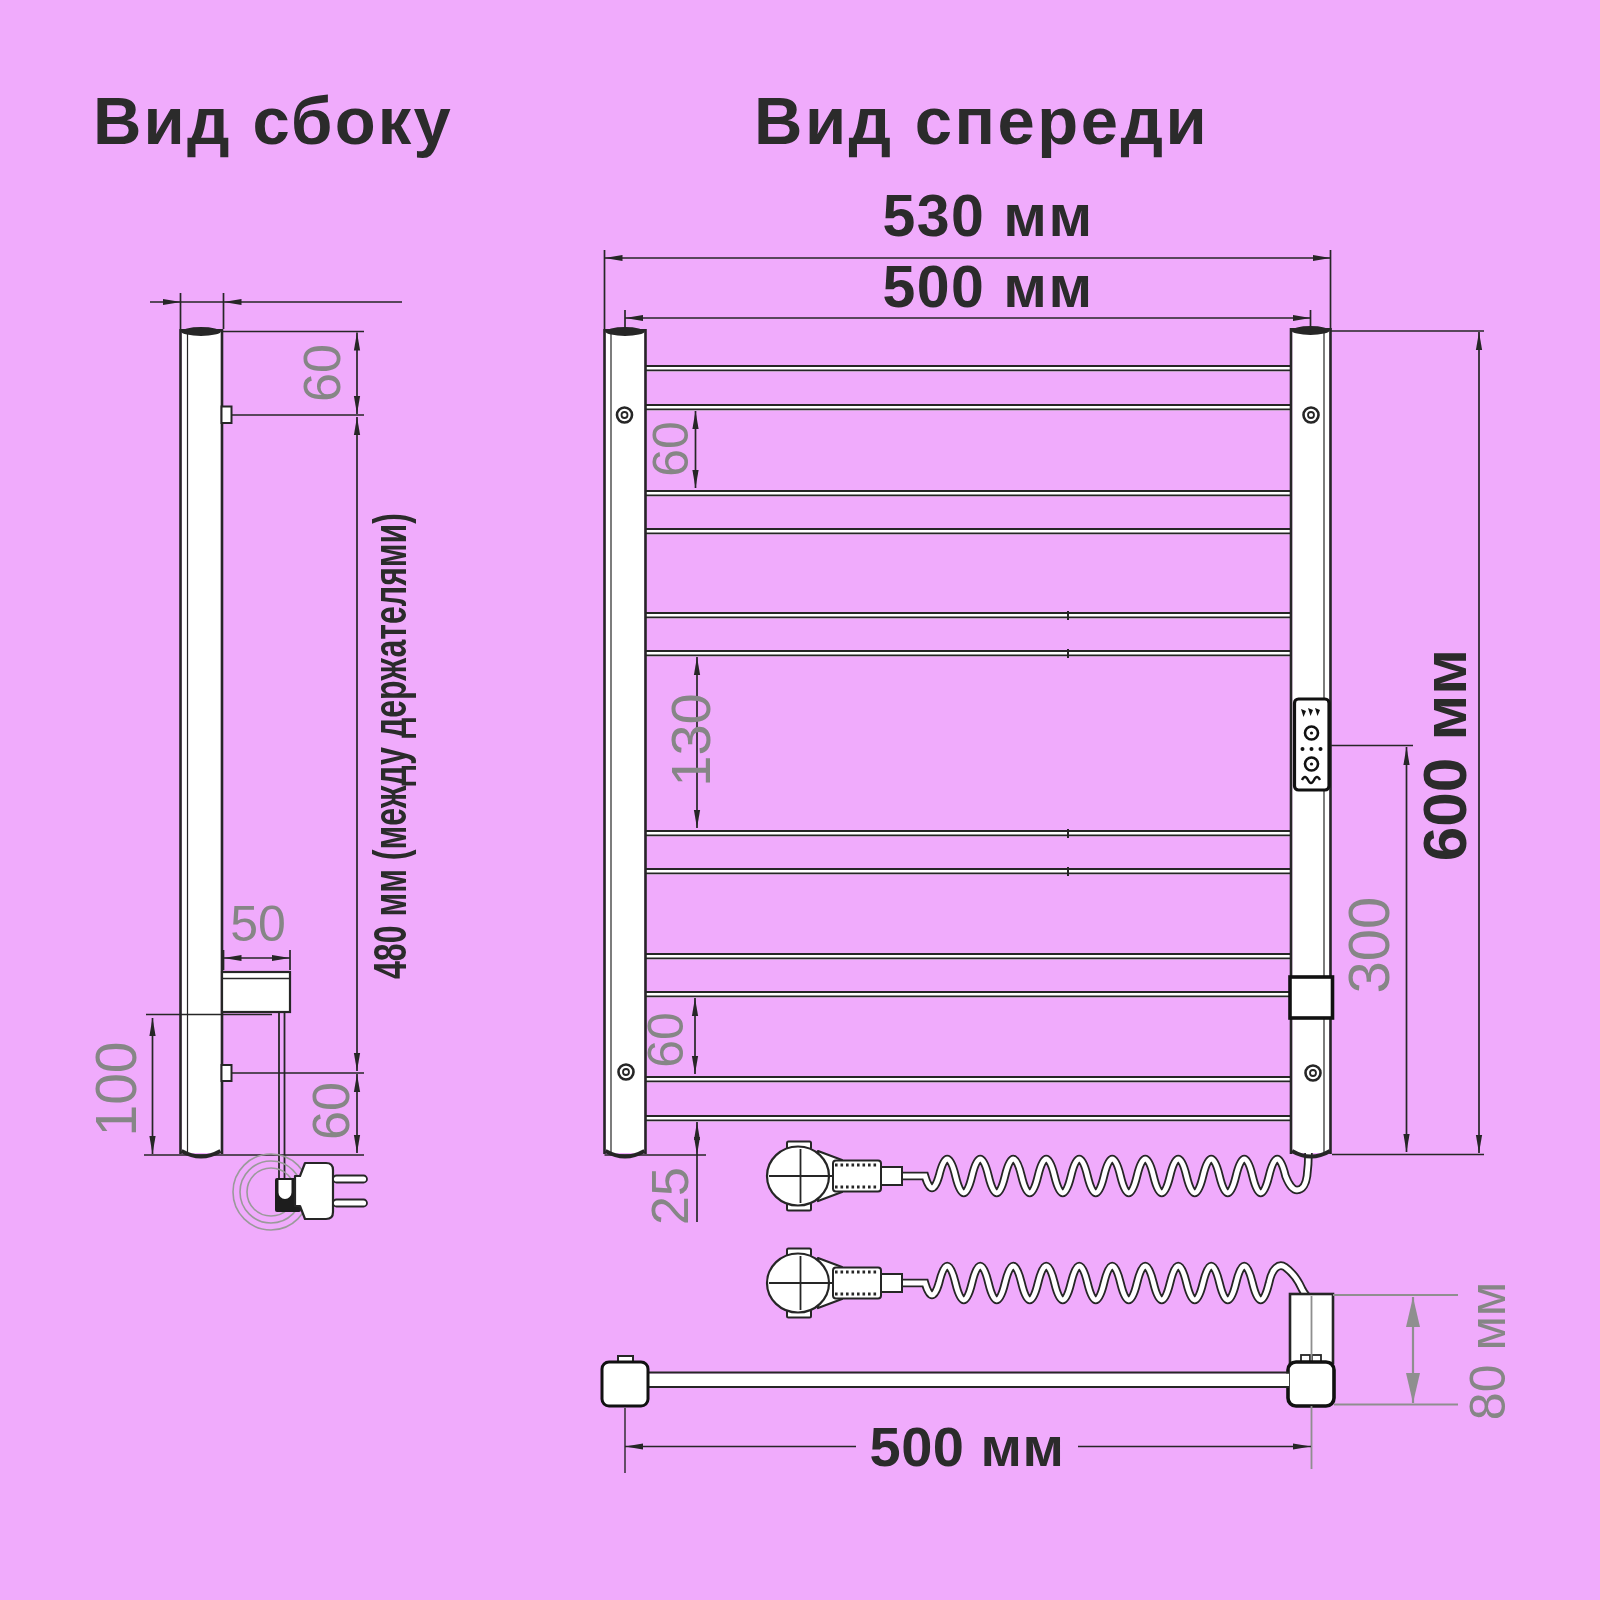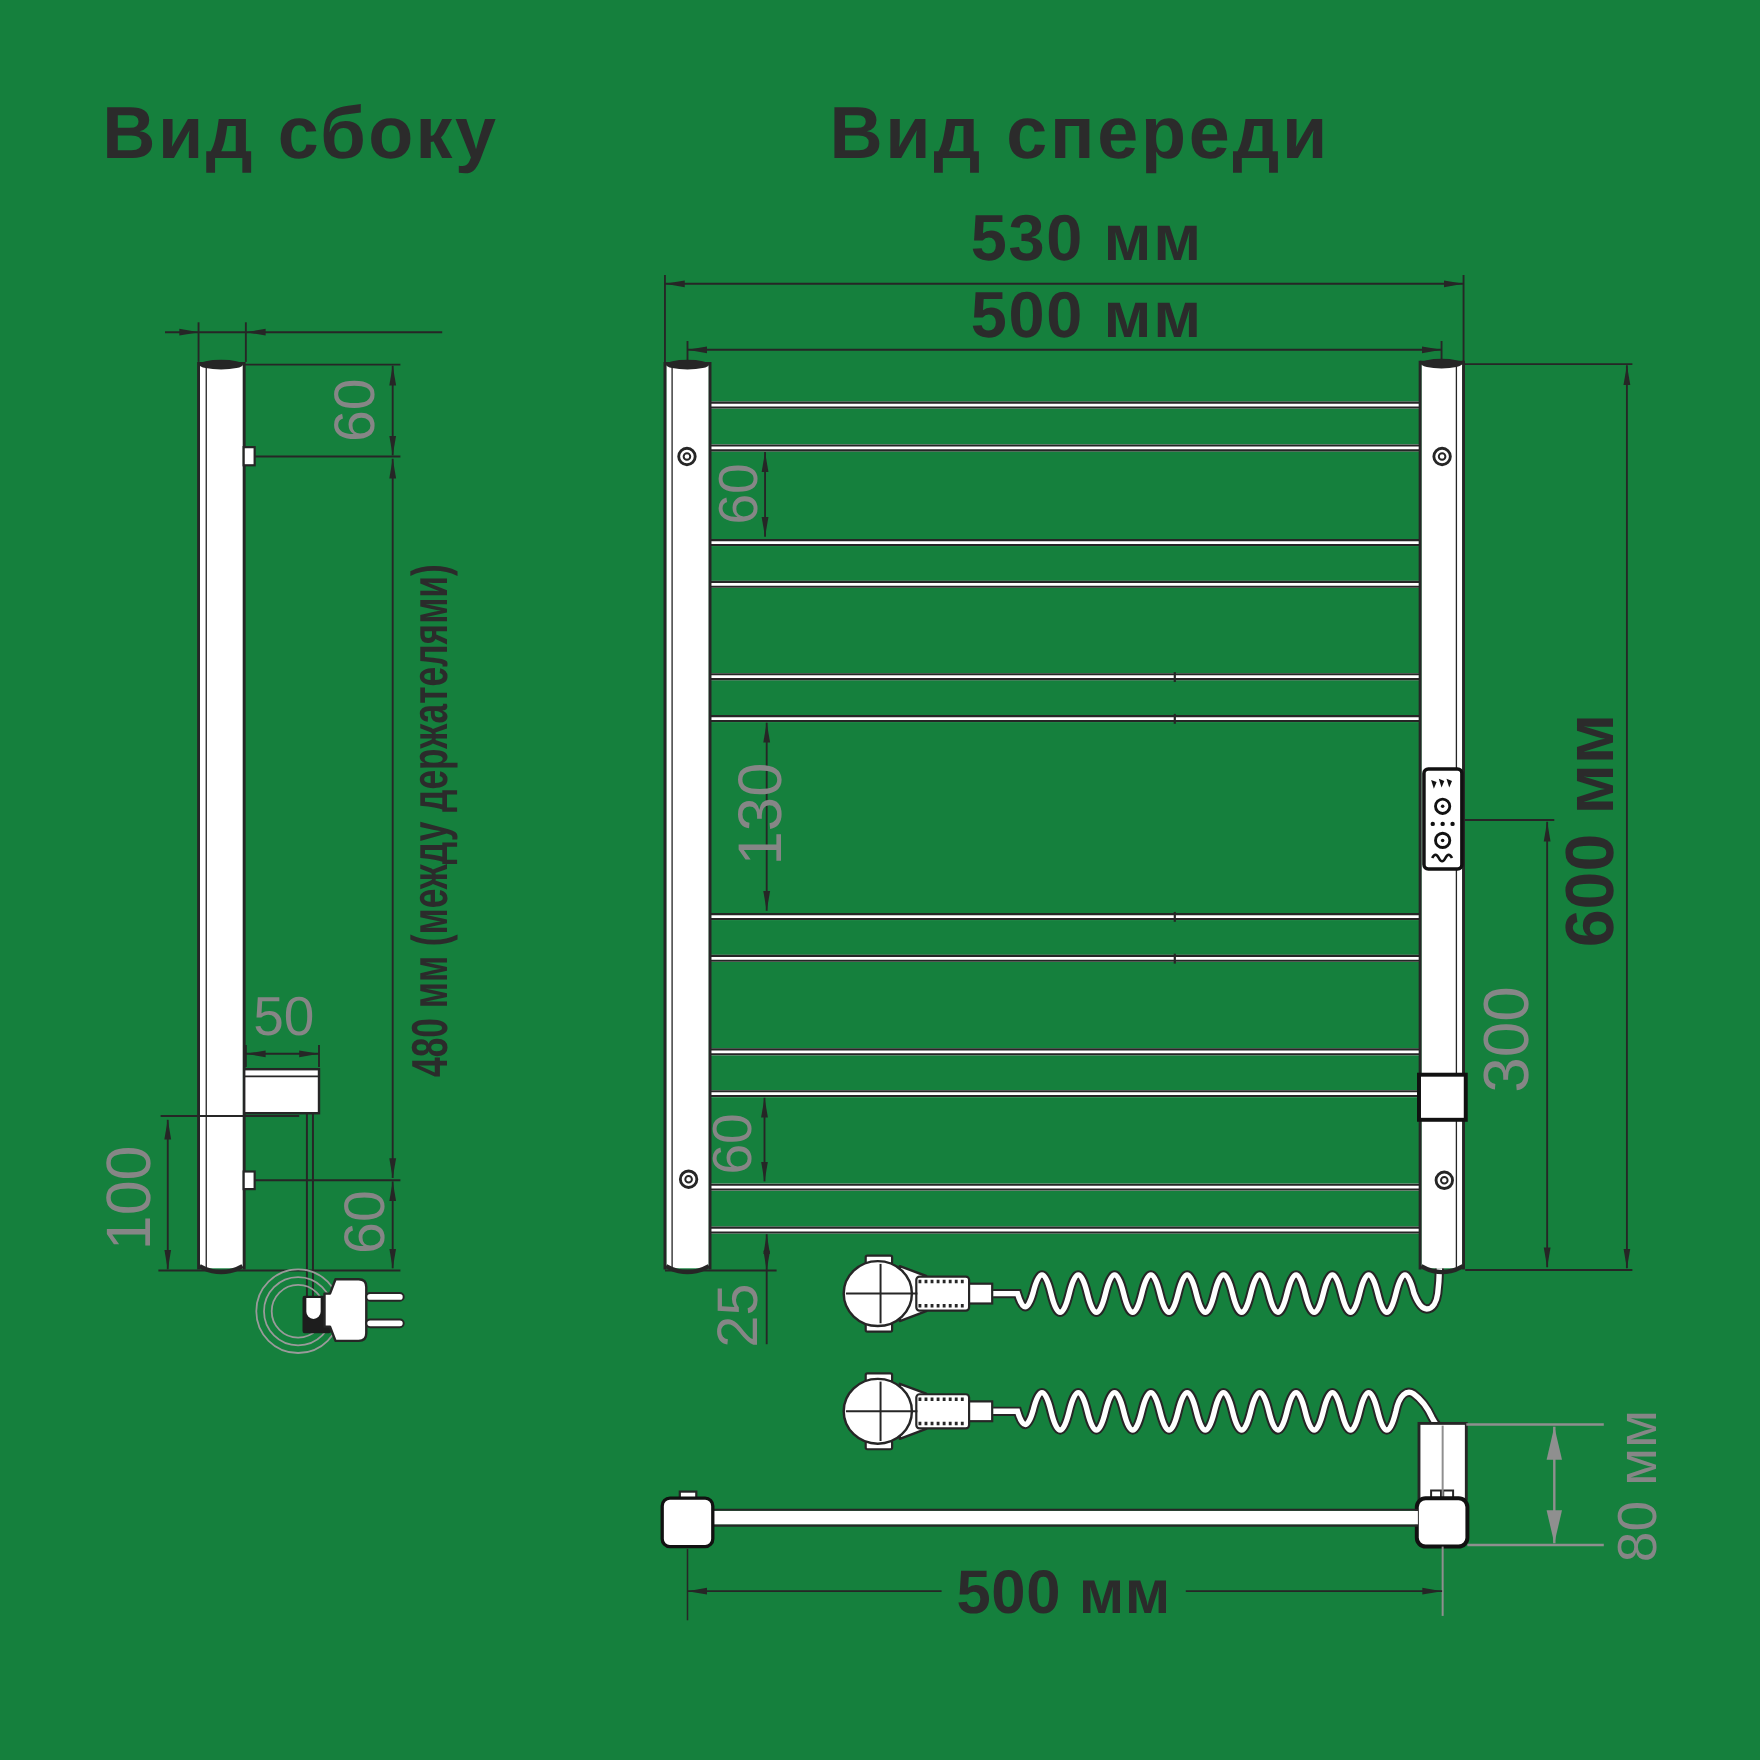--- a/index.html
+++ b/index.html
@@ -1,16 +1,16 @@
 <!DOCTYPE html>
 <html><head>
 <meta charset="utf-8">
 <style>
 html,body{margin:0;padding:0;background:#ffffff;}
-#page{position:relative;width:1600px;height:1600px;background:#15803d;overflow:hidden;font-family:"Liberation Sans",sans-serif;}
+#page{position:relative;width:1600px;height:1600px;background:#f0abfc;overflow:hidden;font-family:"Liberation Sans",sans-serif;}
 text{font-family:"Liberation Sans",sans-serif;}
 .bt{fill:#2b2b2b;font-weight:bold;}
 .gt{fill:#868686;}
 </style>
 </head>
 <body>
 <div id="page">
 <svg width="1600" height="1600" viewBox="0 0 1600 1600">
 <defs>
 <marker id="ar" markerUnits="userSpaceOnUse" markerWidth="20" markerHeight="10" refX="18" refY="4" orient="auto-start-reverse">

